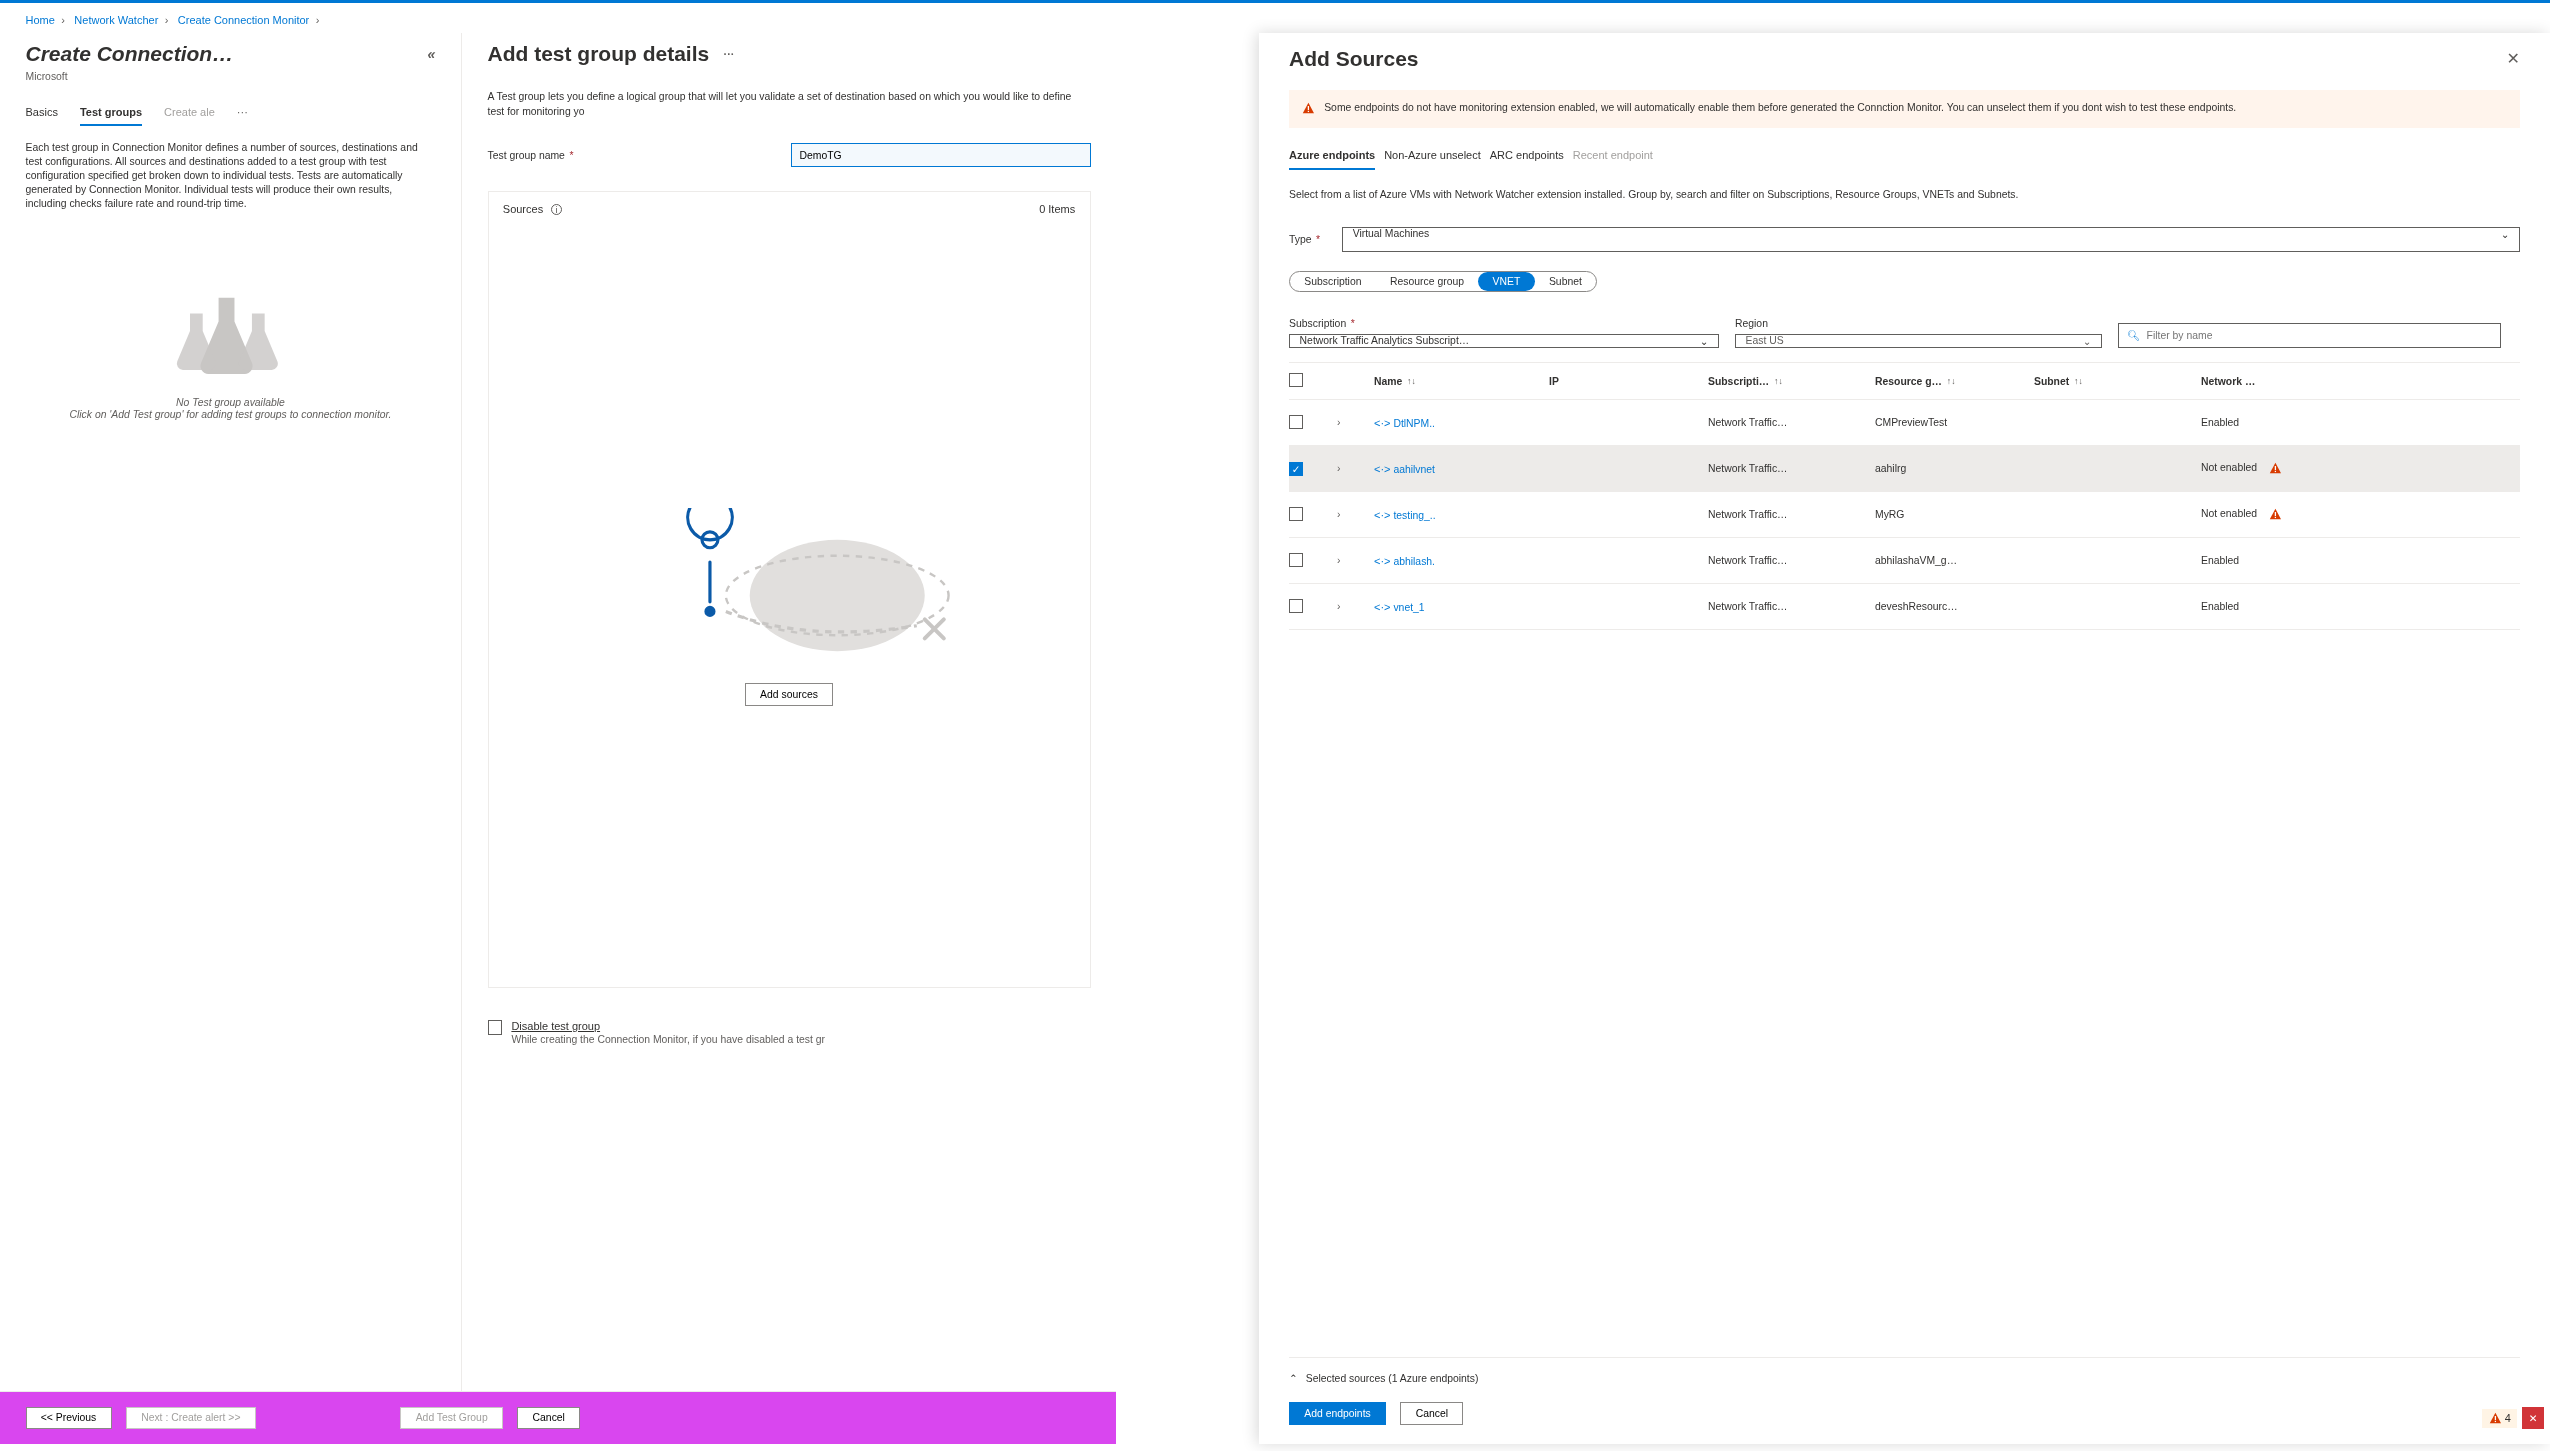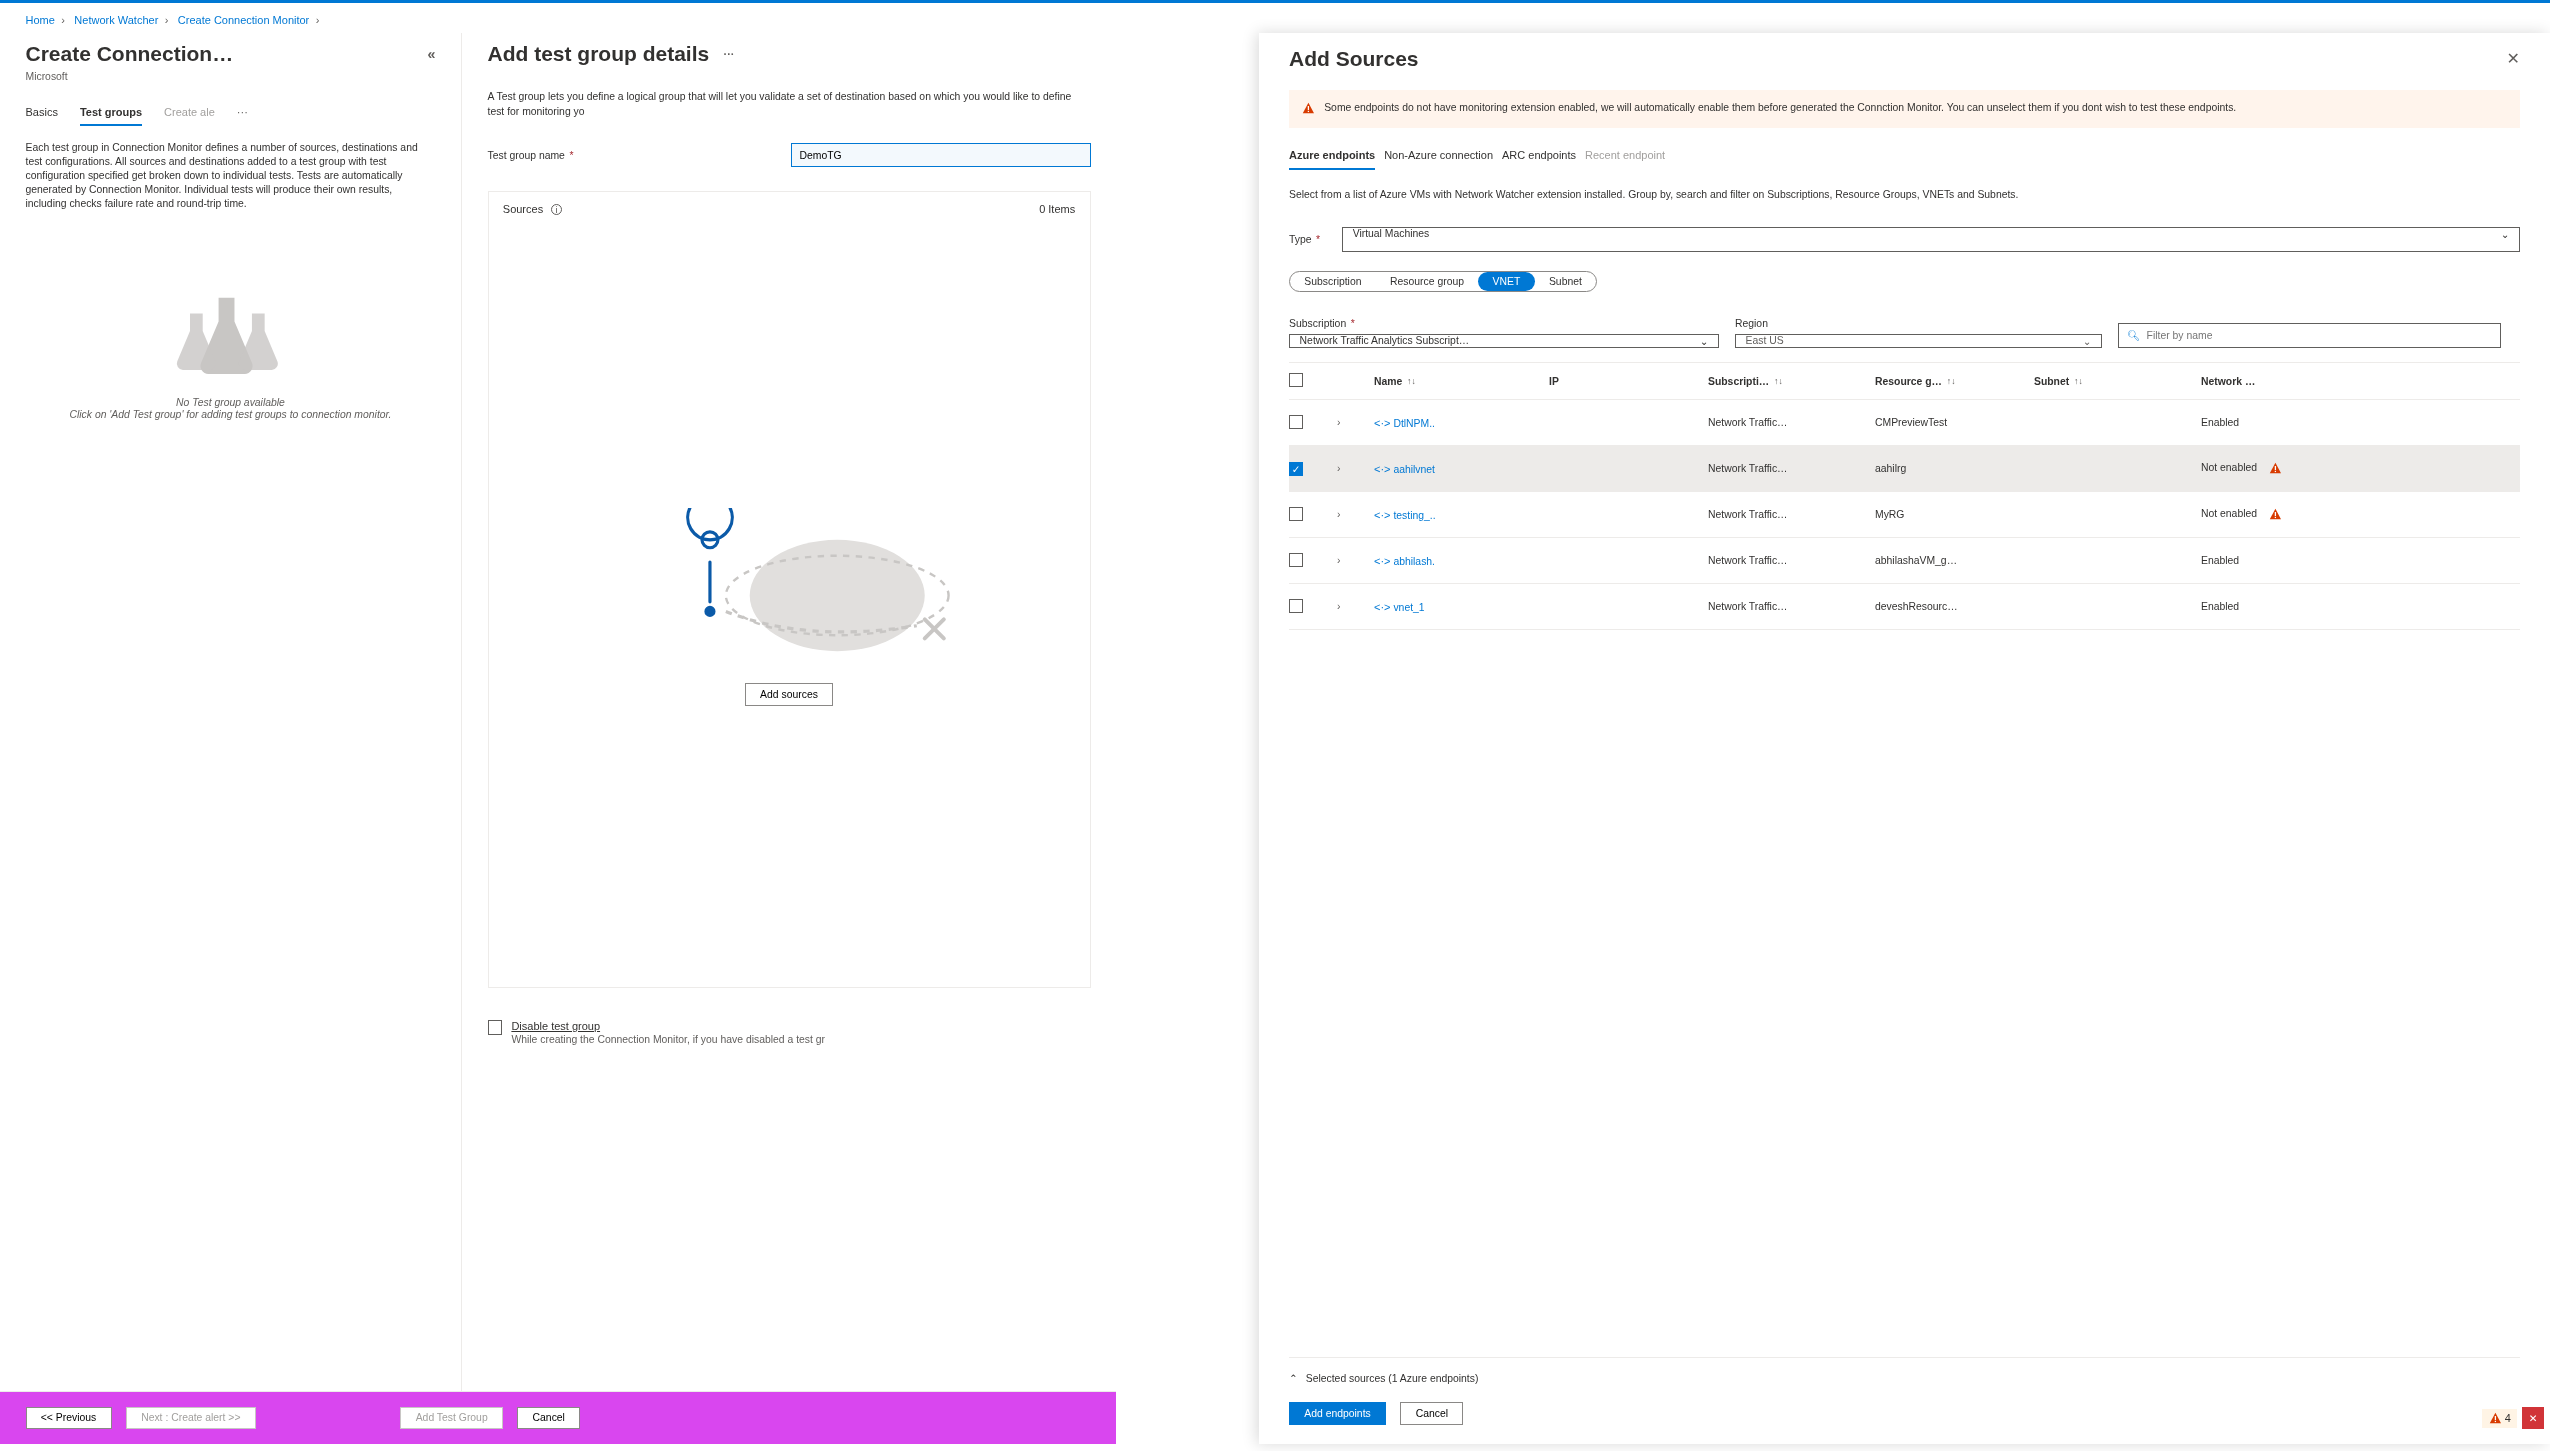--- a/index.html
+++ b/index.html
@@ -14,21 +14,21 @@
 }
 a { color: #0078d4; text-decoration: none; cursor: pointer; }
 .topbar { height: 3.2px; background: #0078d4; width: 100%; }
 .breadcrumb { padding: 11px 25.5px 6.4px; font-size: 11px; }
 .breadcrumb span.sep { color: #605e5c; margin: 0 6.4px; }
 .breadcrumb a { color: #0078d4; }
 .layout { display: flex; height: calc(100% - 40px); position: relative; }
 
 
 .col-left { width: 462px; padding: 0 25.5px; border-right: 0.8px solid #edebe9; display:flex; flex-direction:column; }
-.page-title { font-size: 21px; font-weight: 600; margin-top: 9.6px; display:flex; align-items:center; justify-content:space-between;}
+.page-title { font-size: 21px; font-weight: 600; margin-top: 9.6px; display:flex; align-items:center; justify-content:space-between;font-style:italic;}
 .page-title .collapse { font-size: 14.3px; color:#605e5c; cursor:pointer; }
 .subtitle { font-size: 10.4px; color: #605e5c; margin-top: 4.8px; }
 .tabs { display:flex; gap: 22px; margin-top: 24px; border-bottom: none; }
 .tab { font-size: 11px; padding-bottom: 6.4px; color:#323130; cursor:pointer; }
 .tab.disabled { color:#a19f9d; }
 .tab.active { font-weight:600; border-bottom: 2px solid #0078d4; color:#323130;}
 .tab.more { color:#605e5c;}
 .left-desc { font-size: 10.4px; line-height: 1.35; margin-top: 14.3px; color:#323130;}
 .empty-state { margin-top: 72px; text-align:center; }
 .empty-state svg { margin-bottom: 16px; }
@@ -211,21 +211,21 @@
     <div class="warn-banner">
       <span class="warn-icon"><svg class="triangle-warn" viewBox="0 0 16 16">
             <path fill="#d83b01" d="M8 1 L15 14 H1 Z"></path>
             <rect x="7.2" y="5" width="1.6" height="5" fill="#fff"></rect>
             <rect x="7.2" y="11" width="1.6" height="1.6" fill="#fff"></rect>
           </svg></span>
       <div class="txt">Some endpoints do not have monitoring extension enabled, we will automatically enable them before generated the Connction Monitor. You can unselect them if you dont wish to test these endpoints.</div>
     </div>
     <div class="panel-tabs">
       <div class="tab active">Azure endpoints</div>
-      <div class="tab">Non-Azure connection</div>
+      <div class="tab">Non-Azure unselect</div>
       <div class="tab">ARC endpoints</div>
       <div class="tab disabled">Recent endpoint</div>
     </div>
     <div class="panel-desc">Select from a list of Azure VMs with Network Watcher extension installed. Group by, search and filter on Subscriptions, Resource Groups, VNETs and Subnets.</div>
     <div class="type-row">
       <label><span>Type</span> <span class="req">*</span></label>
       <div class="select">
         <span>Virtual Machines</span>
         <span>⌄</span>
       </div>

